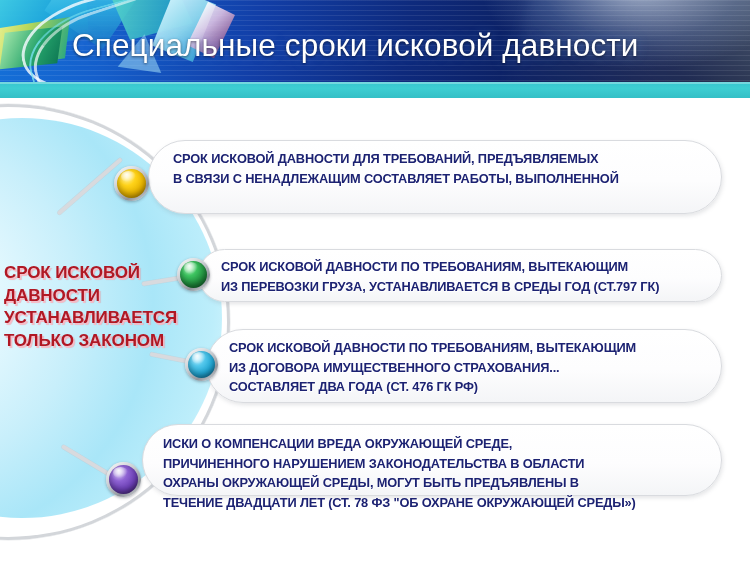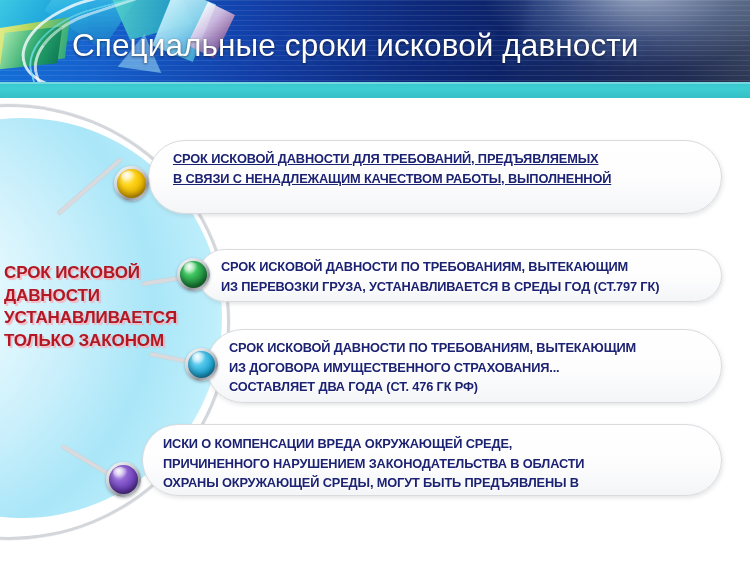--- a/index.html
+++ b/index.html
@@ -144,23 +144,23 @@
   <div id="arc"></div>
 
   <div id="leftcap">СРОК ИСКОВОЙ ДАВНОСТИ УСТАНАВЛИВАЕТСЯ ТОЛЬКО ЗАКОНОМ</div>
 
   <div class="stem" style="left:58px;top:212px;width:84px;height:4px;transform:rotate(-41deg);transform-origin:0 50%;"></div>
   <div class="stem" style="left:142px;top:282px;width:56px;height:4px;transform:rotate(-9deg);transform-origin:0 50%;"></div>
   <div class="stem" style="left:150px;top:352px;width:58px;height:4px;transform:rotate(11deg);transform-origin:0 50%;"></div>
   <div class="stem" style="left:62px;top:444px;width:76px;height:4px;transform:rotate(31deg);transform-origin:0 50%;"></div>
 
   <div class="pill" style="left:148px;top:140px;width:574px;height:74px;">
-    <div class="txt" style="left:24px;top:8px;width:540px;text-decoration:underline;">
+    <div class="txt" style="left:24px;top:8px;width:540px;">
       <div>СРОК ИСКОВОЙ ДАВНОСТИ ДЛЯ ТРЕБОВАНИЙ, ПРЕДЪЯВЛЯЕМЫХ</div>
-      <div>В СВЯЗИ С НЕНАДЛЕЖАЩИМ КАЧЕСТВОМ РАБОТЫ, ВЫПОЛНЕННОЙ</div>
+      <div>В СВЯЗИ С НЕНАДЛЕЖАЩИМ СОСТАВЛЯЕТ РАБОТЫ, ВЫПОЛНЕННОЙ</div>
     </div>
   </div>
   <div class="node" style="left:114px;top:166px;width:35px;height:35px;">
     <div class="ring"></div>
     <div class="ball" style="background:radial-gradient(circle at 34% 28%, #fff3a8 0%, #ffd319 30%, #e8b400 62%, #a97b00 100%);"></div>
     <div class="glint"></div>
   </div>
 
   <div class="pill" style="left:198px;top:249px;width:524px;height:53px;">
     <div class="txt" style="left:22px;top:7px;width:494px;">
@@ -185,20 +185,21 @@
     <div class="ring"></div>
     <div class="ball" style="background:radial-gradient(circle at 34% 28%, #c6f1ff 0%, #54c8ec 28%, #21a7d4 60%, #0b5d82 100%);"></div>
     <div class="glint"></div>
   </div>
 
   <div class="pill" style="left:142px;top:424px;width:580px;height:72px;">
     <div class="txt" style="left:20px;top:9px;width:548px;">
       <div>ИСКИ О КОМПЕНСАЦИИ ВРЕДА ОКРУЖАЮЩЕЙ СРЕДЕ,</div>
       <div>ПРИЧИНЕННОГО НАРУШЕНИЕМ ЗАКОНОДАТЕЛЬСТВА В ОБЛАСТИ</div>
       <div>ОХРАНЫ ОКРУЖАЮЩЕЙ СРЕДЫ, МОГУТ БЫТЬ ПРЕДЪЯВЛЕНЫ В</div>
+      <div>ТЕЧЕНИЕ ДВАДЦАТИ ЛЕТ (СТ. 78 ФЗ "ОБ ОХРАНЕ ОКРУЖАЮЩЕЙ СРЕДЫ»)</div>
     </div>
   </div>
   <div class="node" style="left:106px;top:462px;width:35px;height:35px;">
     <div class="ring"></div>
     <div class="ball" style="background:radial-gradient(circle at 34% 28%, #ddd0f5 0%, #8f63d4 28%, #6b3fb5 60%, #33195e 100%);"></div>
     <div class="glint"></div>
   </div>
 
 </div>
 

